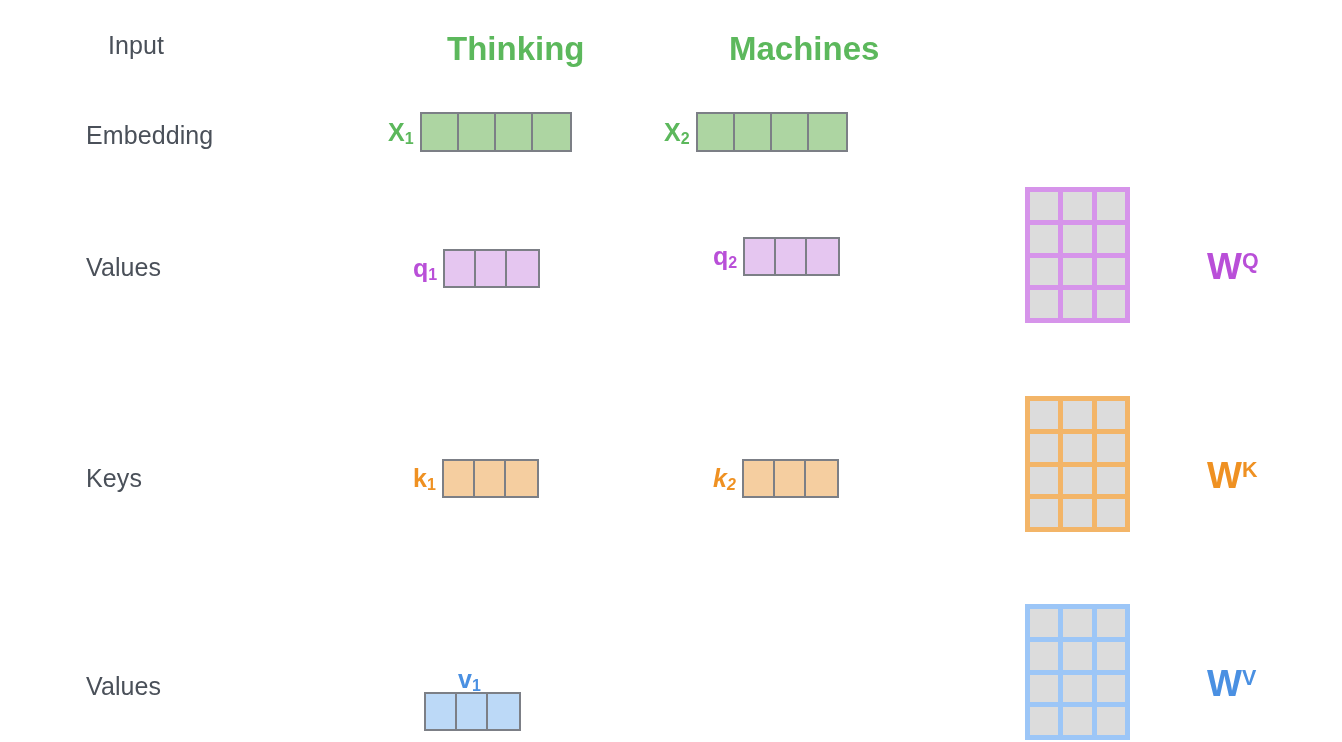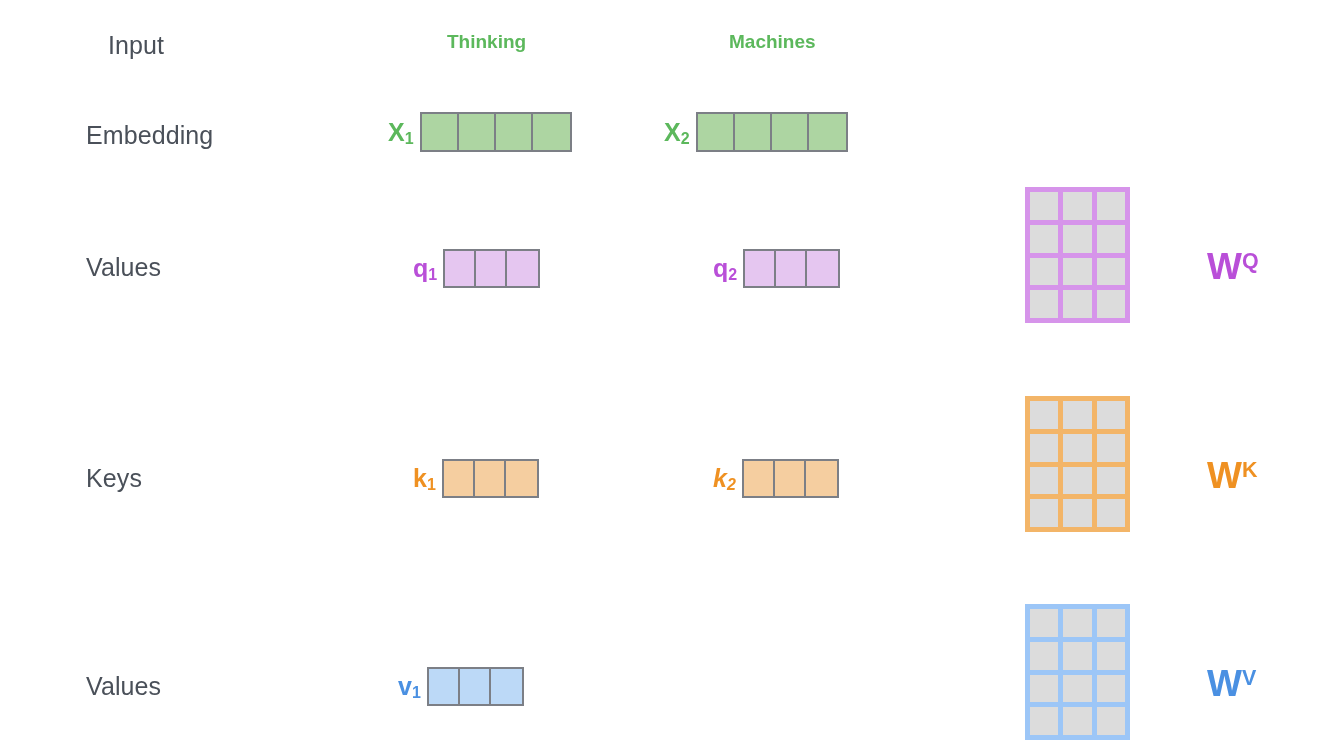--- a/index.html
+++ b/index.html
@@ -28,21 +28,21 @@
     font-size: 25px;
     font-weight: 400;
     letter-spacing: 0.1px;
     white-space: nowrap;
     line-height: 1;
   }
 
   
   .col-word {
     position: absolute;
-    font-size: 19px;
+    font-size: 33px;
     font-weight: 700;
     white-space: nowrap;
     line-height: 1;
   }
 
   
   .vector {
     position: absolute;
     display: flex;
     align-items: center;
@@ -155,21 +155,21 @@
 
   <div class="vector" style="left:413px; top:249px;">
     <span class="vector-label" style="color:#b94fd8;"><span>q</span><sub>1</sub></span>
     <span class="vector-cells">
       <span class="cell" style="width:31px;height:35px;background:#e5c6f0;"></span>
       <span class="cell" style="width:31px;height:35px;background:#e5c6f0;"></span>
       <span class="cell" style="width:31px;height:35px;background:#e5c6f0;"></span>
     </span>
   </div>
 
-  <div class="vector" style="left:713px; top:249px;text-align:right;">
+  <div class="vector" style="left:713px; top:237px;text-align:right;">
     <span class="vector-label" style="color:#b94fd8;"><span>q</span><sub>2</sub></span>
     <span class="vector-cells">
       <span class="cell" style="width:31px;height:35px;background:#e5c6f0;"></span>
       <span class="cell" style="width:31px;height:35px;background:#e5c6f0;"></span>
       <span class="cell" style="width:31px;height:35px;background:#e5c6f0;"></span>
     </span>
   </div>
 
   <div class="vector" style="left:413px; top:459px;">
     <span class="vector-label" style="color:#ef9122;"><span>k</span><sub>1</sub></span>
@@ -182,21 +182,21 @@
 
   <div class="vector" style="left:713px; top:459px;">
     <span class="vector-label" style="color:#ef9122;font-style:italic;"><span>k</span><sub>2</sub></span>
     <span class="vector-cells">
       <span class="cell" style="width:31px;height:35px;background:#f5cea0;"></span>
       <span class="cell" style="width:31px;height:35px;background:#f5cea0;"></span>
       <span class="cell" style="width:31px;height:35px;background:#f5cea0;"></span>
     </span>
   </div>
 
-  <div class="vector" style="left:398px; top:667px;">
+  <div class="vector" style="left:424px; top:667px;flex-direction:column;">
     <span class="vector-label" style="color:#4a90e2;"><span>v</span><sub>1</sub></span>
     <span class="vector-cells">
       <span class="cell" style="width:31px;height:35px;background:#bcd9f7;"></span>
       <span class="cell" style="width:31px;height:35px;background:#bcd9f7;"></span>
       <span class="cell" style="width:31px;height:35px;background:#bcd9f7;"></span>
     </span>
   </div>
 
 
   <div class="matrix" style="left:1025px; top:187px; width:105px; height:136px;

